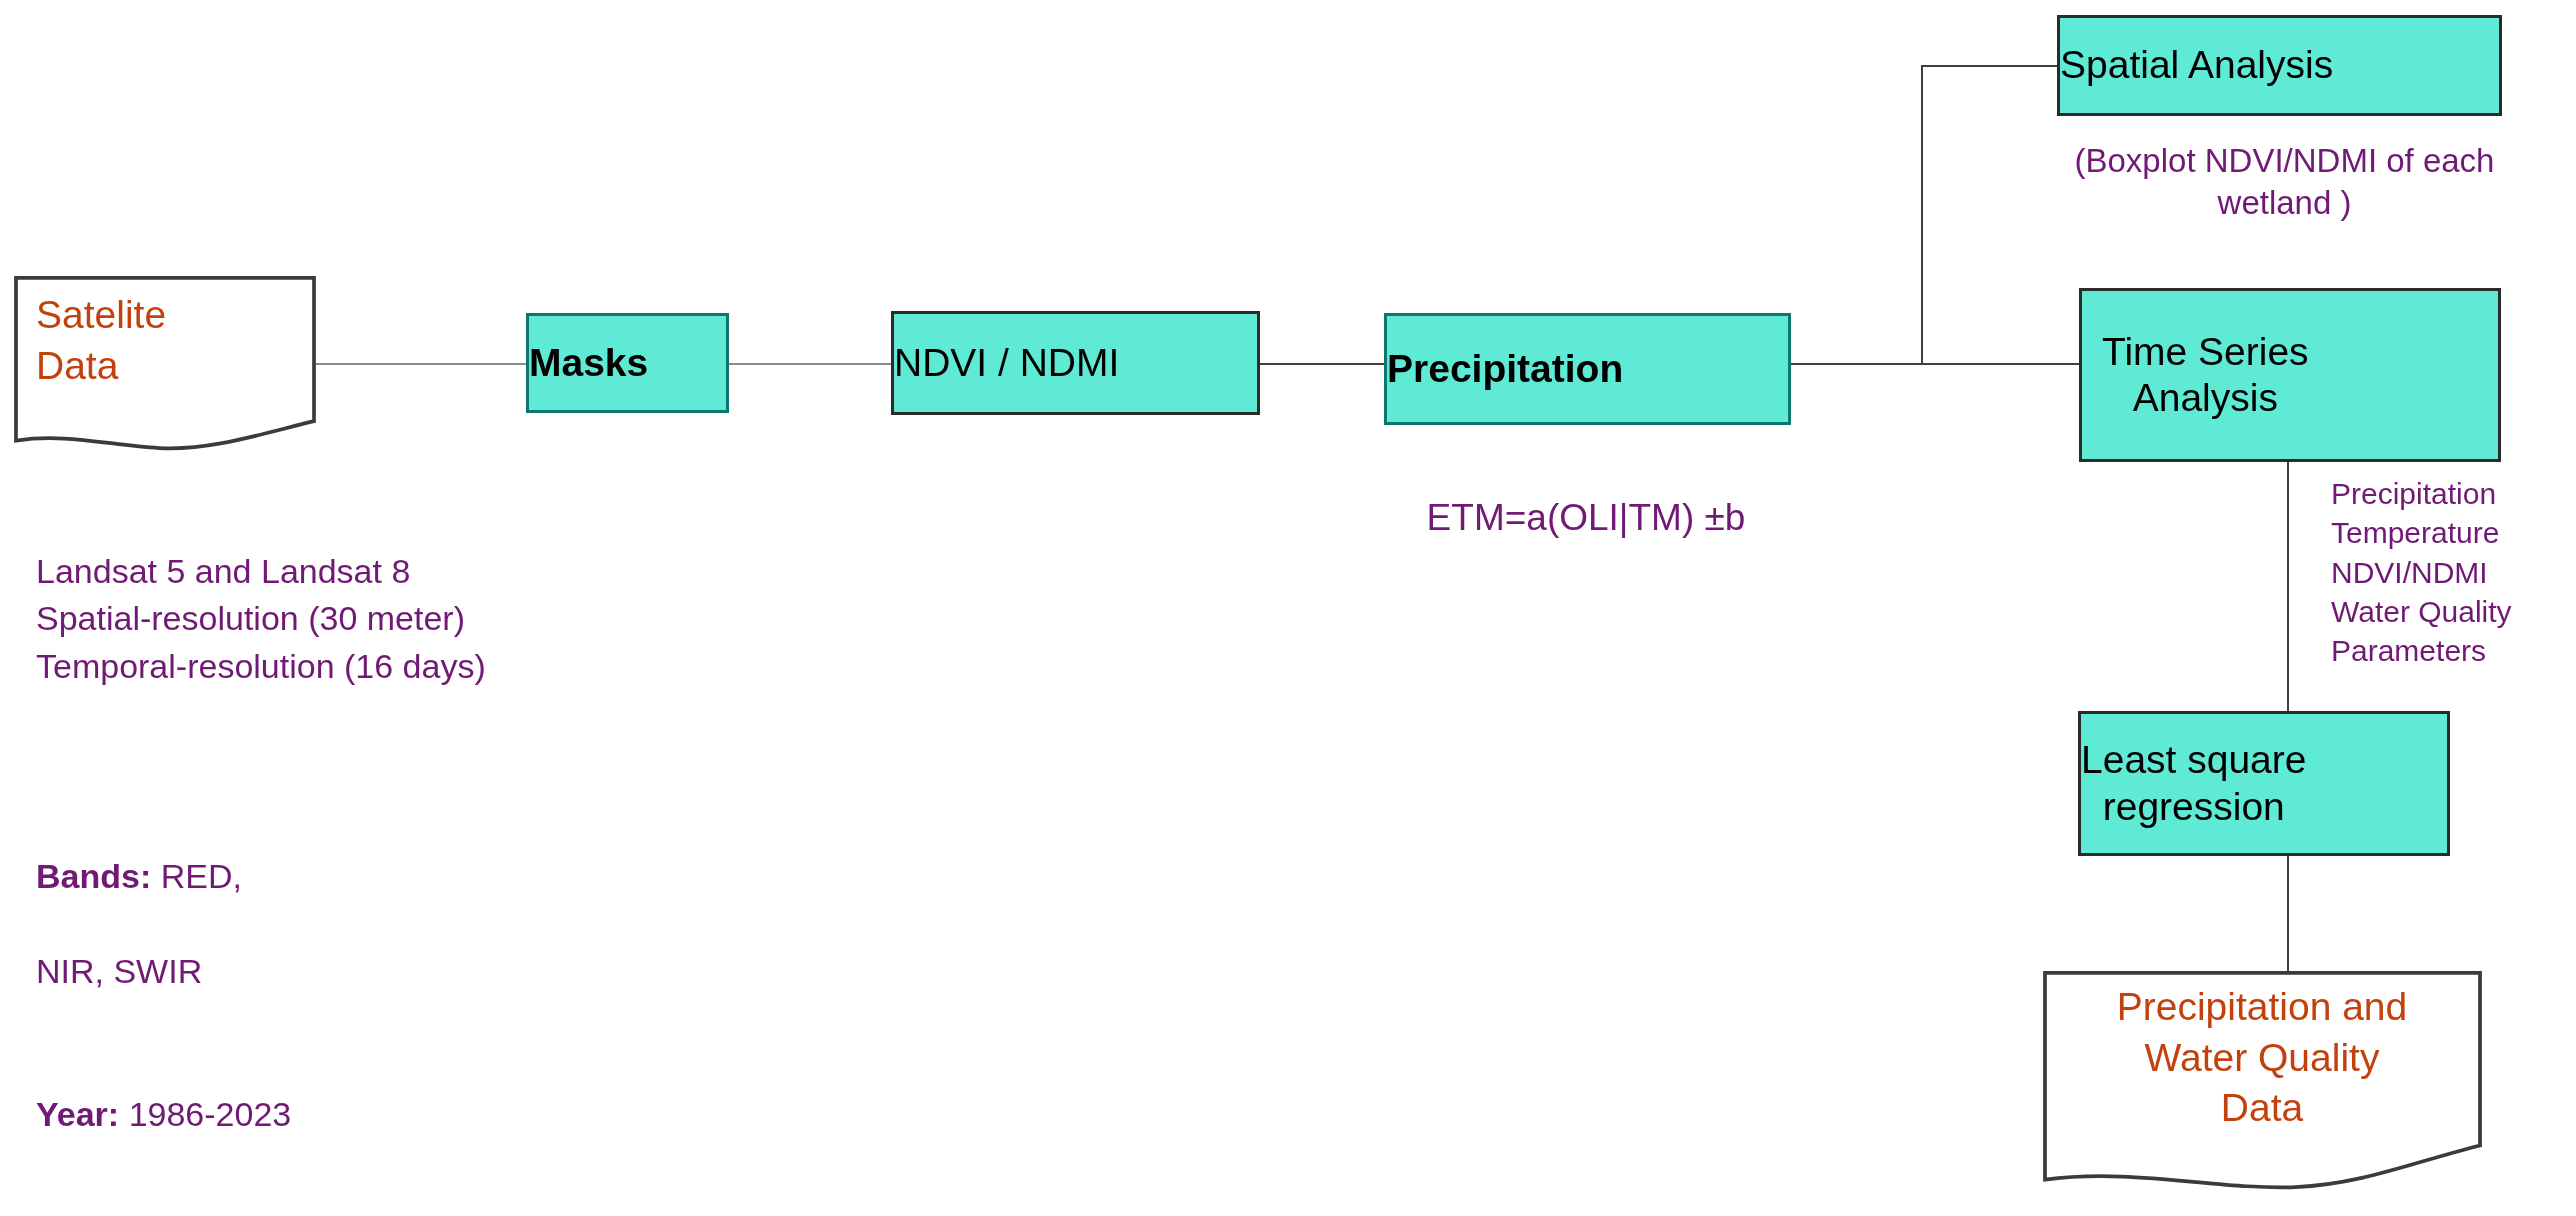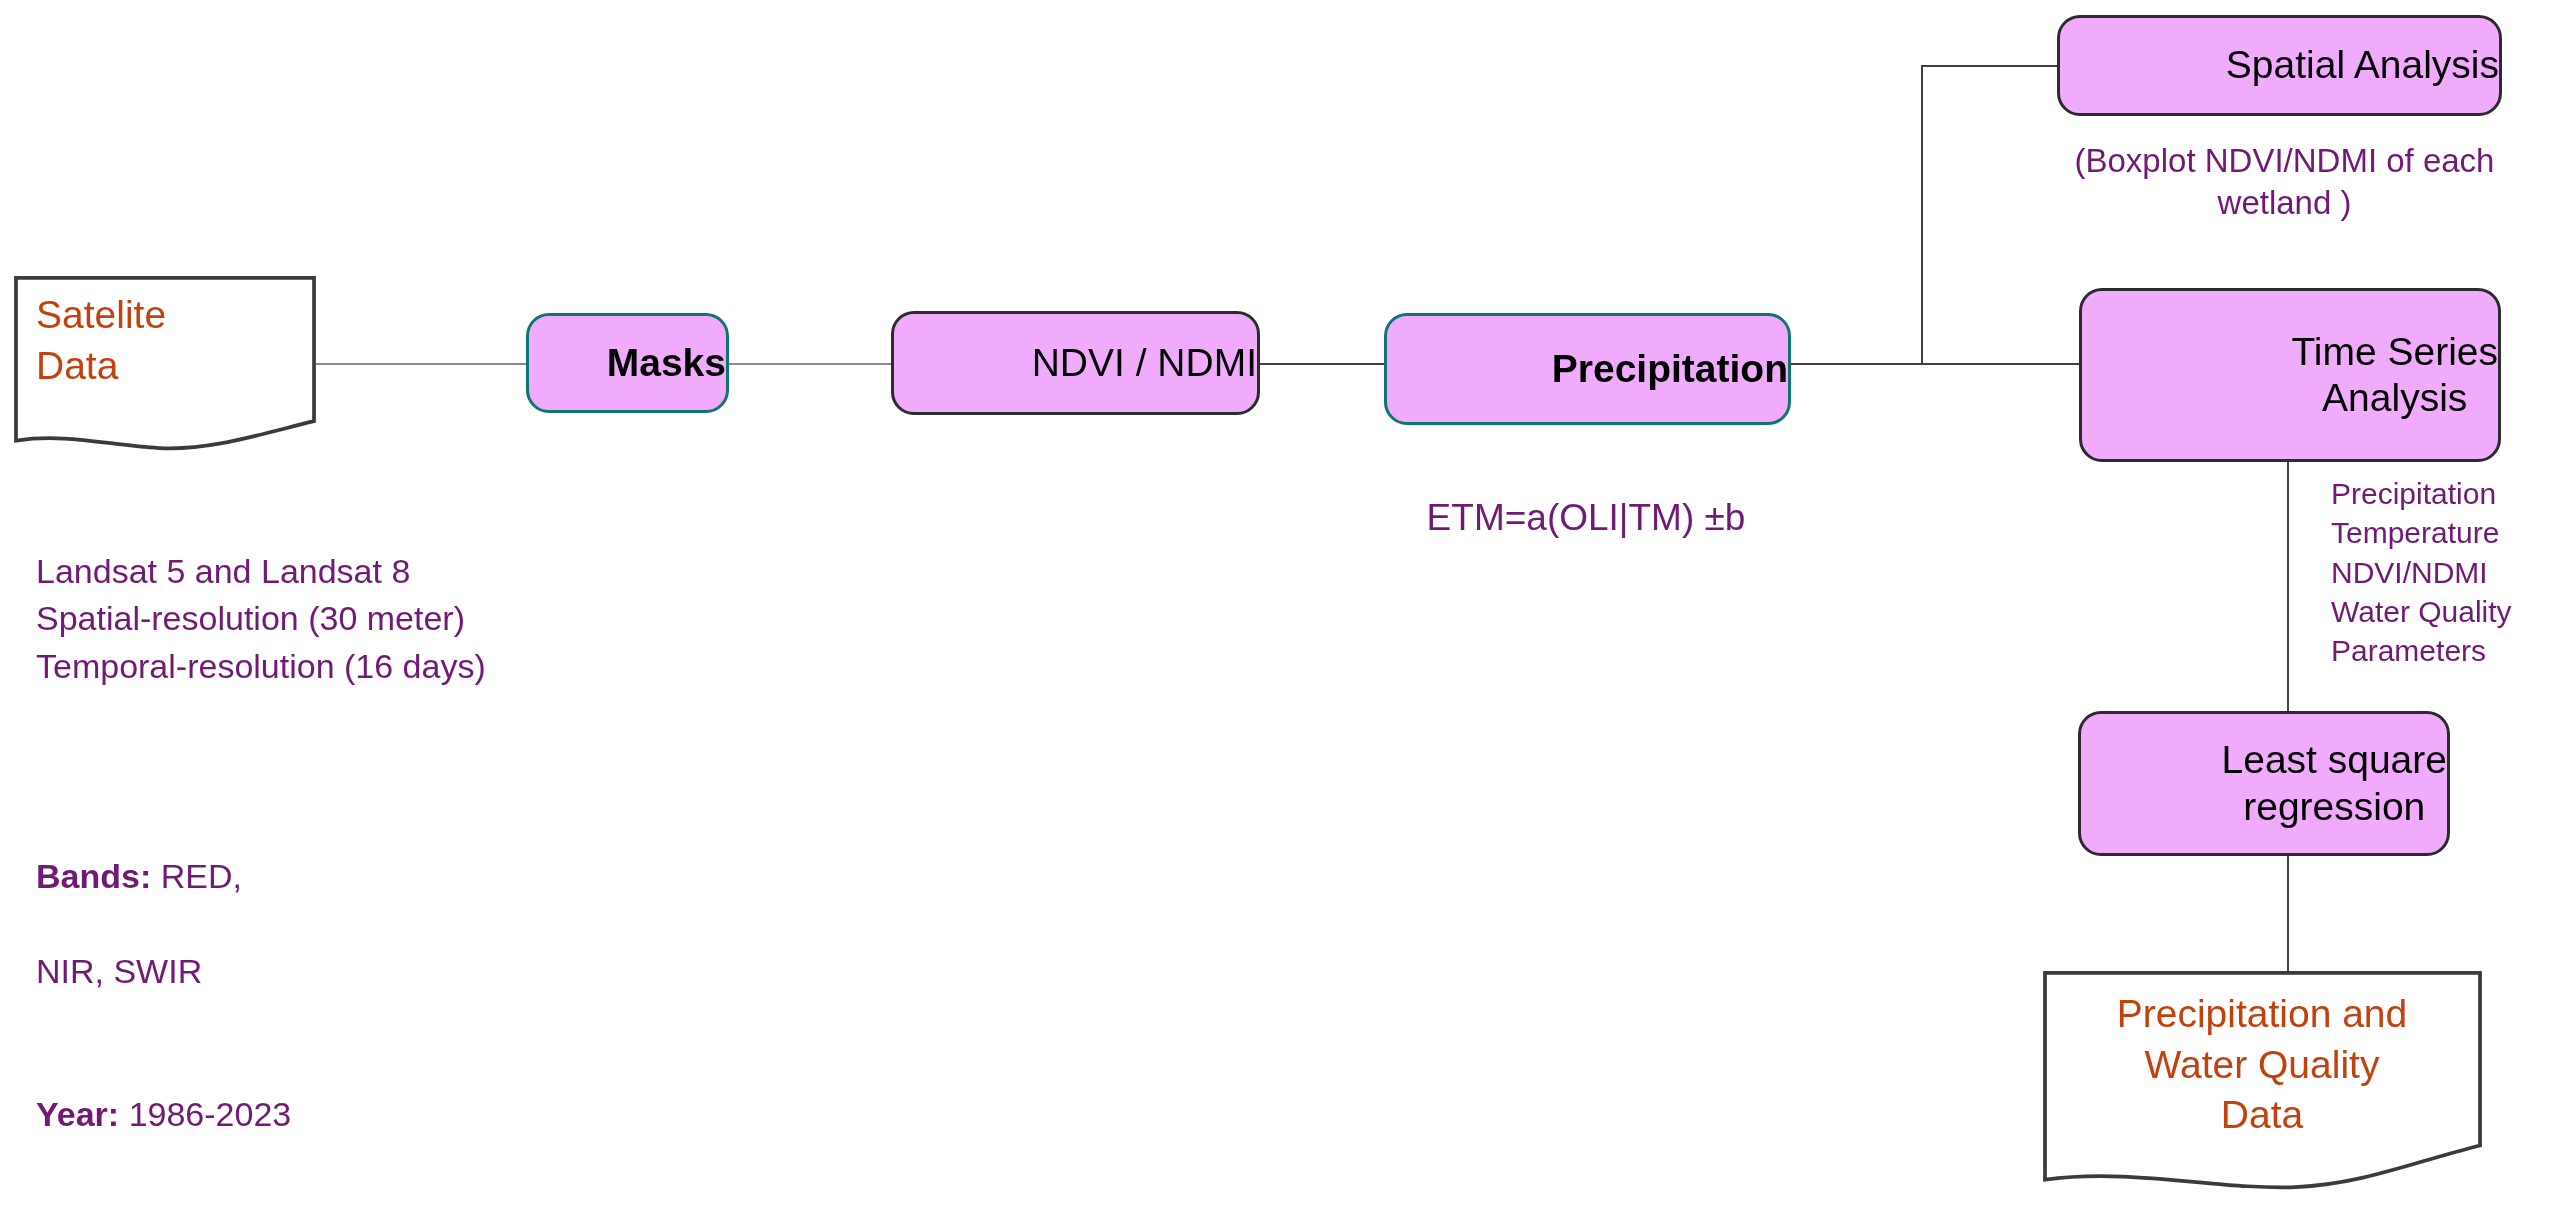--- a/index.html
+++ b/index.html
@@ -16,26 +16,25 @@
     width: 2576px;
     height: 1217px;
     background: #ffffff;
     overflow: hidden;
   }
   .node {
     position: absolute;
     box-sizing: border-box;
     display: flex;
     align-items: center;
-    justify-content: flex-end;
+    justify-content: flex-start;
     text-align: center;
-    background: #f0abfc;
+    background: #5eead4;
     line-height: 1.18;
     color: #000000;
-    border-radius: 23px;
   }
   .node-dark { border: 3px solid #2b2b2b; }
   .node-gray { border: 3px solid #0f766e; font-weight: bold; }
 
   
   .doc-shape {
     position: absolute;
     overflow: visible;
   }
   .doc-label {
@@ -122,21 +121,21 @@
   </div>
 
   <div class="node node-dark" style="left:2078px; top:711px; width:372px; height:145px; font-size:39px; white-space:pre-line;">
     <span>Least square
 regression</span>
   </div>
 
   <svg class="doc-shape" style="left:2042px; top:970px; width:441px; height:232px;" viewBox="0 0 592 312" preserveAspectRatio="none">
     <path d="M4 4 L588 4 L588 236 C500 258 430 288 340 292 C240 296 120 266 4 282 Z" fill="#ffffff" stroke="#3b3b3b" stroke-width="5"></path>
   </svg>
-  <div class="doc-label center" style="left:2055px; top:982px; width:414px; height:186px; font-size:39px;margin-top:7px;">Precipitation and
+  <div class="doc-label center" style="left:2055px; top:982px; width:414px; height:186px; font-size:39px;">Precipitation and
 Water Quality
 Data</div>
 
   <div class="free-text ft-center" style="left:2024px; top:140px; width:521px; font-size:33px; line-height:1.27;">(Boxplot NDVI/NDMI of each
 wetland )</div>
 
   <div class="free-text ft-center" style="left:1370px; top:497px; width:432px; font-size:37px;">ETM=a(OLI|TM) ±b</div>
 
   <div class="free-text ft-left" style="left:2331px; top:474px; width:253px; font-size:30px; line-height:1.31;">Precipitation
 Temperature

